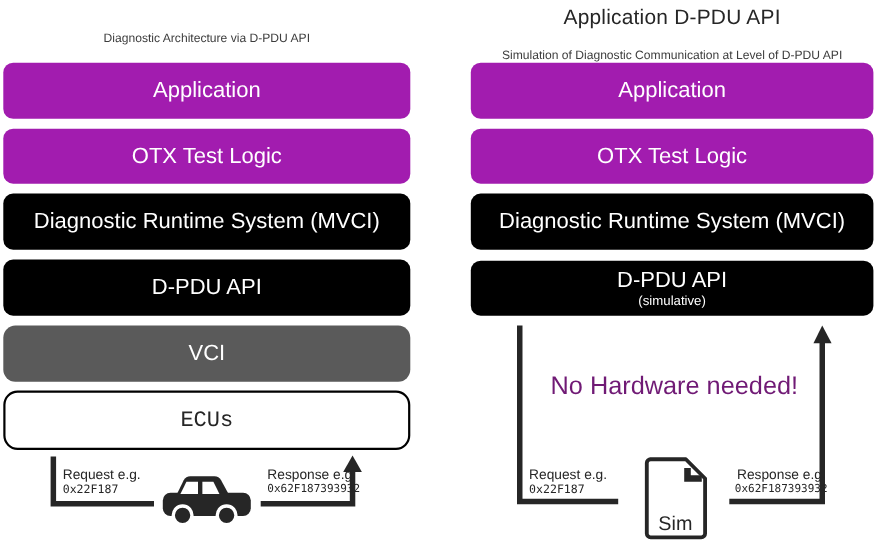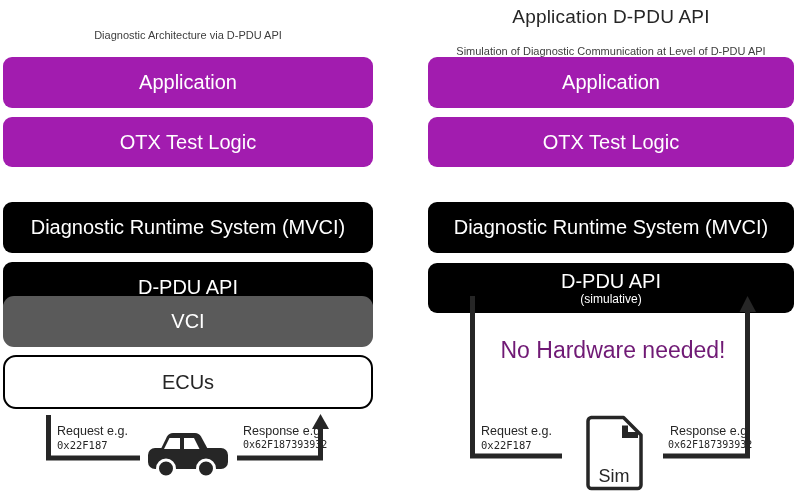--- a/index.html
+++ b/index.html
@@ -7,21 +7,21 @@
     position:relative;width:800px;height:496px;background:#fff;overflow:hidden;
     font-family:"Liberation Sans",sans-serif;color:#262626;
   }
   .title{position:absolute;text-align:center;font-size:19px;color:#262626;letter-spacing:.2px;}
   .subtitle{position:absolute;text-align:center;font-size:11px;color:#3d3d3d;}
   .box{
     position:absolute;border-radius:9px;display:flex;flex-direction:column;
     align-items:center;justify-content:center;color:#fff;font-size:20px;line-height:1.05;
   }
   .box.blue{background:#a21caf;}
-  .box.black{background:#000;margin-top:26px;}
+  .box.black{background:#000;}
   .box.gray{background:#5A5A5A;border-radius:11px;}
   .box.outline{background:#fff;border:2px solid #000;color:#262626;border-radius:13px;}
   .box .sub{font-size:12px;margin-top:1px;text-align:right;}
   .lbl{position:absolute;font-size:12.5px;color:#262626;white-space:nowrap;}
   .hex{position:absolute;font-size:10.5px;font-family:"DejaVu Sans Mono",monospace;color:#262626;white-space:nowrap;}
   .note{position:absolute;font-size:23px;color:#701a75;text-align:center;white-space:nowrap;}
   svg{position:absolute;display:block;}
 </style>
 </head>
 <body>
@@ -38,21 +38,21 @@
   </div>
   <div class="box black" style="left:3px;top:176px;width:370px;height:51px;">
     <span>Diagnostic Runtime System (MVCI)</span>
   </div>
   <div class="box black" style="left:3px;top:236px;width:370px;height:51px;">
     <span>D-PDU API</span>
   </div>
   <div class="box gray" style="left:3px;top:296px;width:370px;height:51px;">
     <span>VCI</span>
   </div>
-  <div class="box outline" style="left:3px;top:355px;width:366px;height:50px;">
+  <div class="box outline" style="left:3px;top:355px;width:366px;height:50px;font-family:Liberation Mono, monospace;">
     <span>ECUs</span>
   </div>
 
   <svg style="left:0;top:408px;" width="400" height="88" viewBox="0 408 400 88">
     <path d="M48.5,415 V458 H140" fill="none" stroke="#262626" stroke-width="5"></path>
     <path d="M237,458 H320.5 V427" fill="none" stroke="#262626" stroke-width="5"></path>
     <polygon points="312,429 329,429 320.5,414" fill="#262626"></polygon>
     <g transform="translate(148,431)">
       <path d="M10,24 L19,5.5 Q21,2 25,2 L47,2 Q51,2 53,5.5 L63,24 Z" fill="#262626"></path>
       <rect x="0" y="17" width="80" height="21" rx="7" fill="#262626"></rect>

